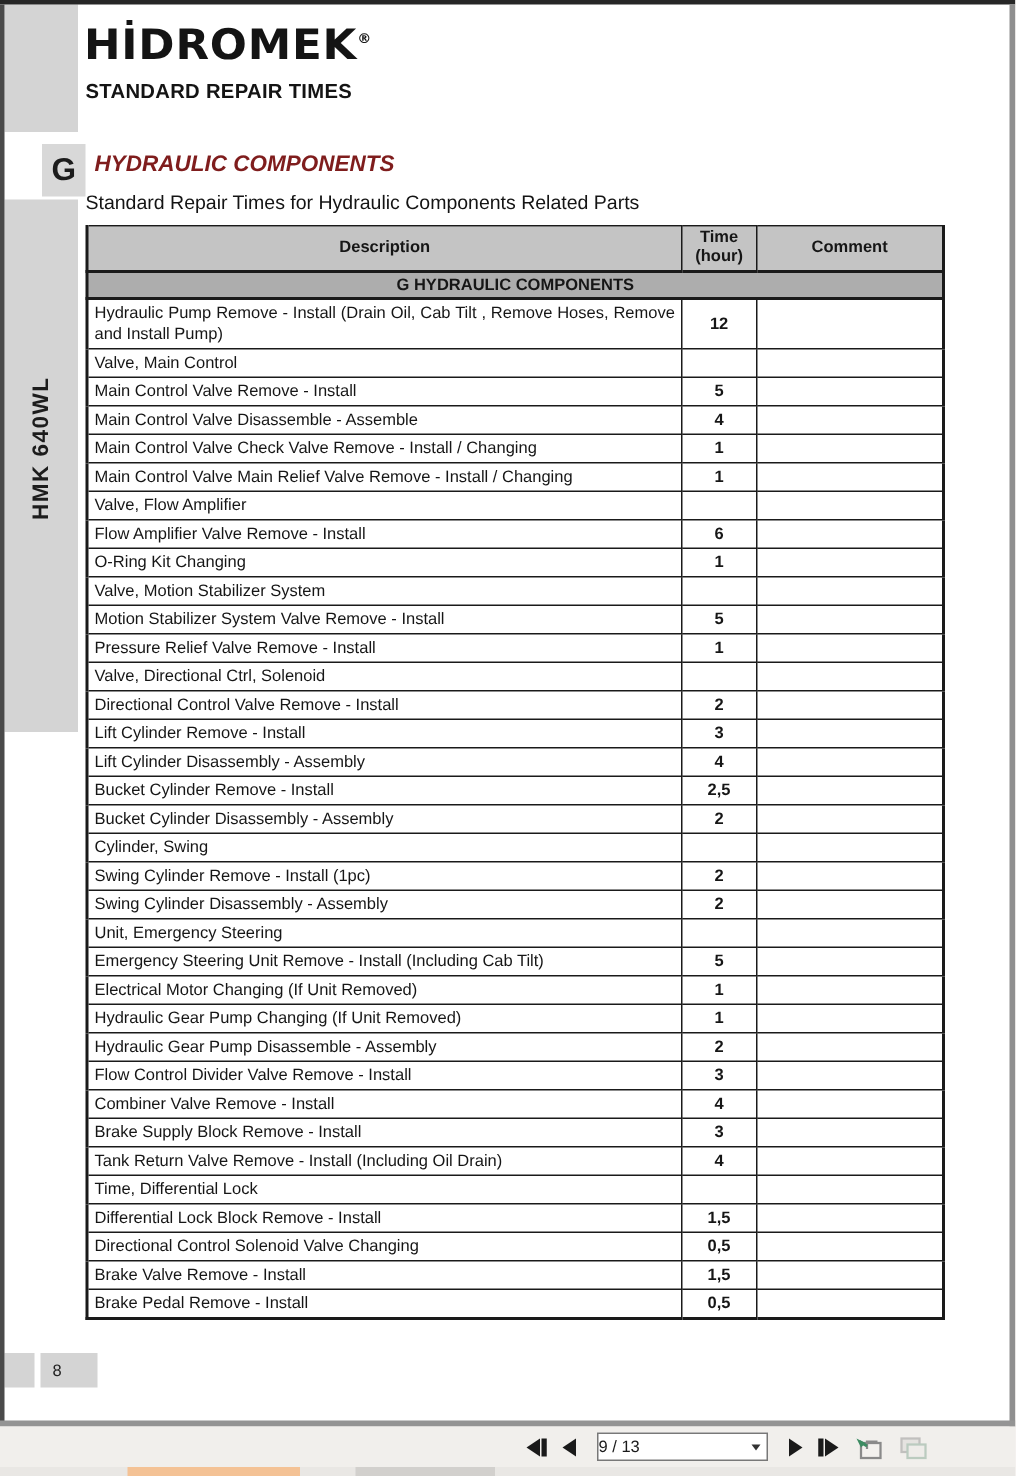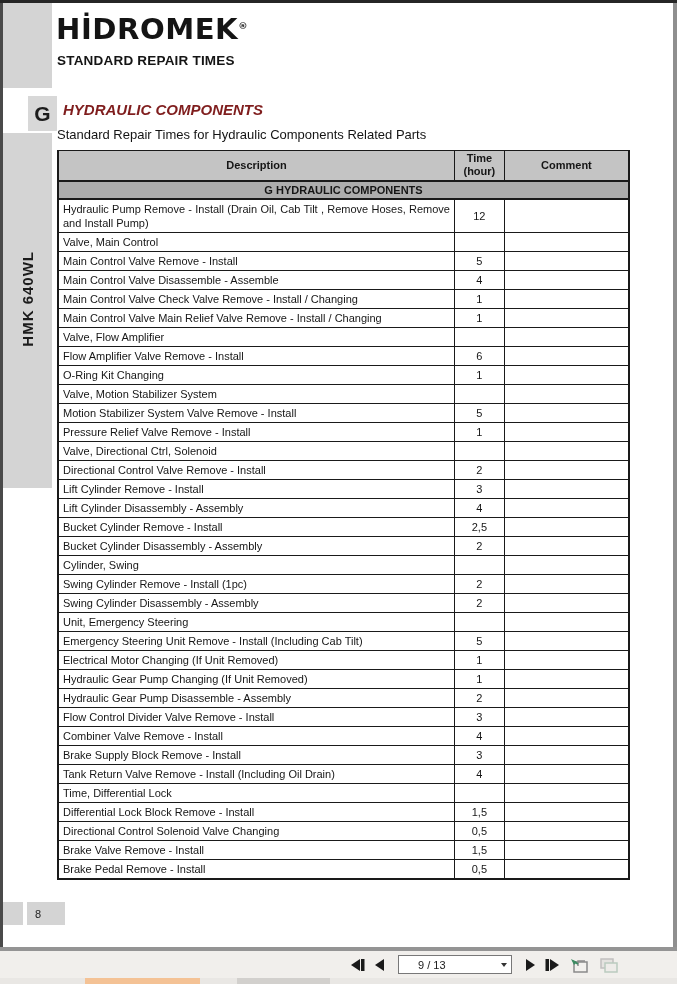--- a/index.html
+++ b/index.html
@@ -42,33 +42,33 @@
                font-size:11px; color:#161616; }
   .srt-table td, .srt-table th { border:1px solid #1a1a1a; vertical-align:middle; }
   .srt-table .banner { background:#adadad; font-weight:bold; text-align:center; height:16px;
                font-size:11px; border:2px solid #1a1a1a; padding:1px 0; }
   .srt-table th { background:#c4c4c4; font-weight:bold; text-align:center; height:30px;
                line-height:13px; border-bottom:2px solid #1a1a1a; }
   .srt-table th.h-desc { border-left:2px solid #1a1a1a; }
   .srt-table th.h-comment { border-right:2px solid #1a1a1a; }
   .srt-table td { height:19px; padding:2px 4px; line-height:14px; }
   .srt-table td.c-desc { text-align:justify; border-left:2px solid #1a1a1a; }
-  .srt-table td.c-time { text-align:center; padding:2px 2px; }
+  .srt-table td.c-time { text-align:center; padding:2px 2px;font-weight:bold; }
   .srt-table td.c-comment { border-right:2px solid #1a1a1a; }
   .srt-table tr:last-child td { border-bottom:2px solid #1a1a1a; }
 
   
   .navbar { position:absolute; left:0; top:951px; width:677px; height:27px; background:#f1efec;
             display:flex; align-items:center; }
   .nav-group { display:flex; align-items:center; margin-left:347px; }
   .nav-btn { width:22px; height:20px; display:flex; align-items:center; justify-content:center;
              cursor:default; }
   .page-combo { width:114px; height:19px; background:#ffffff; border:1px solid #787878;
              display:flex; align-items:center; margin:0 7px; font-size:11px; color:#1a1a1a; }
-  .page-combo .val { flex:1; padding-left:19px; }
+  .page-combo .val { flex:1; padding-left:0; }
   .page-combo .caret { width:14px; display:flex; justify-content:center; }
   .page-combo .caret b { width:0; height:0; border-left:3.5px solid transparent;
              border-right:3.5px solid transparent; border-top:4px solid #333; }
   .view-btn { width:26px; height:22px; display:flex; align-items:center; justify-content:center; margin-left:3px; }
 
   
   .bottom-strip { position:absolute; left:0; top:978px; width:677px; height:6px; background:#e9e7e4; }
   .bottom-strip .seg-orange { position:absolute; left:85px; top:0; width:115px; height:6px; background:#f4c295; }
   .bottom-strip .seg-gray   { position:absolute; left:237px; top:0; width:93px; height:6px; background:#d2d0cd; }
 </style>

